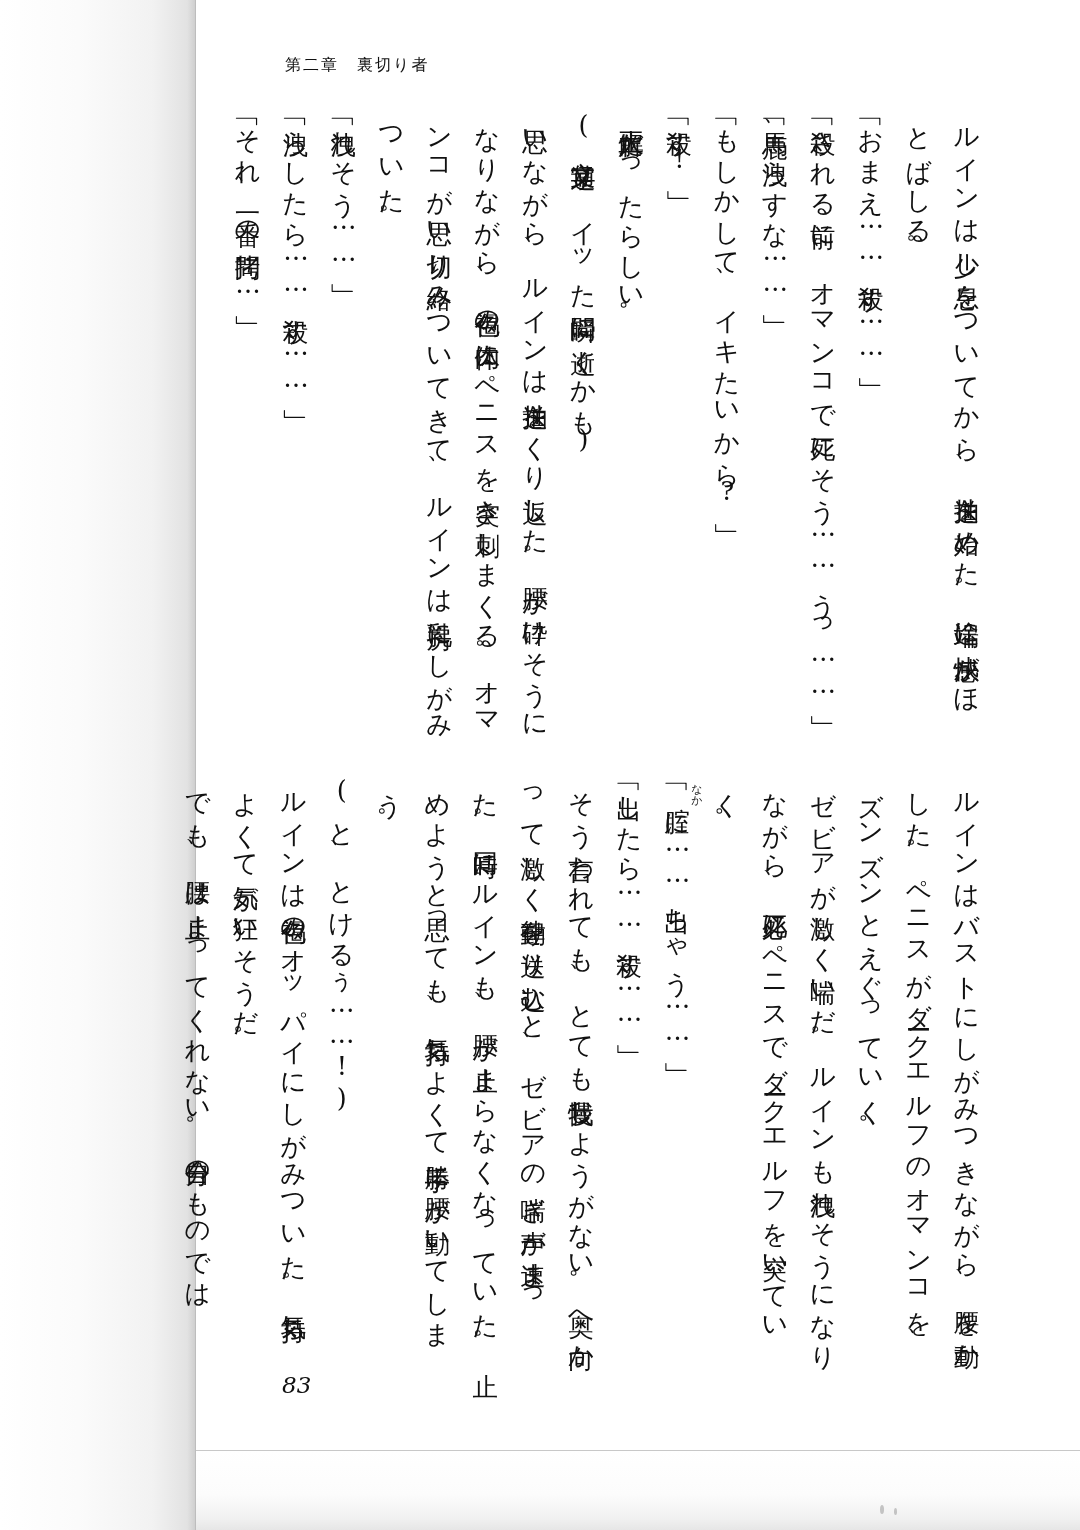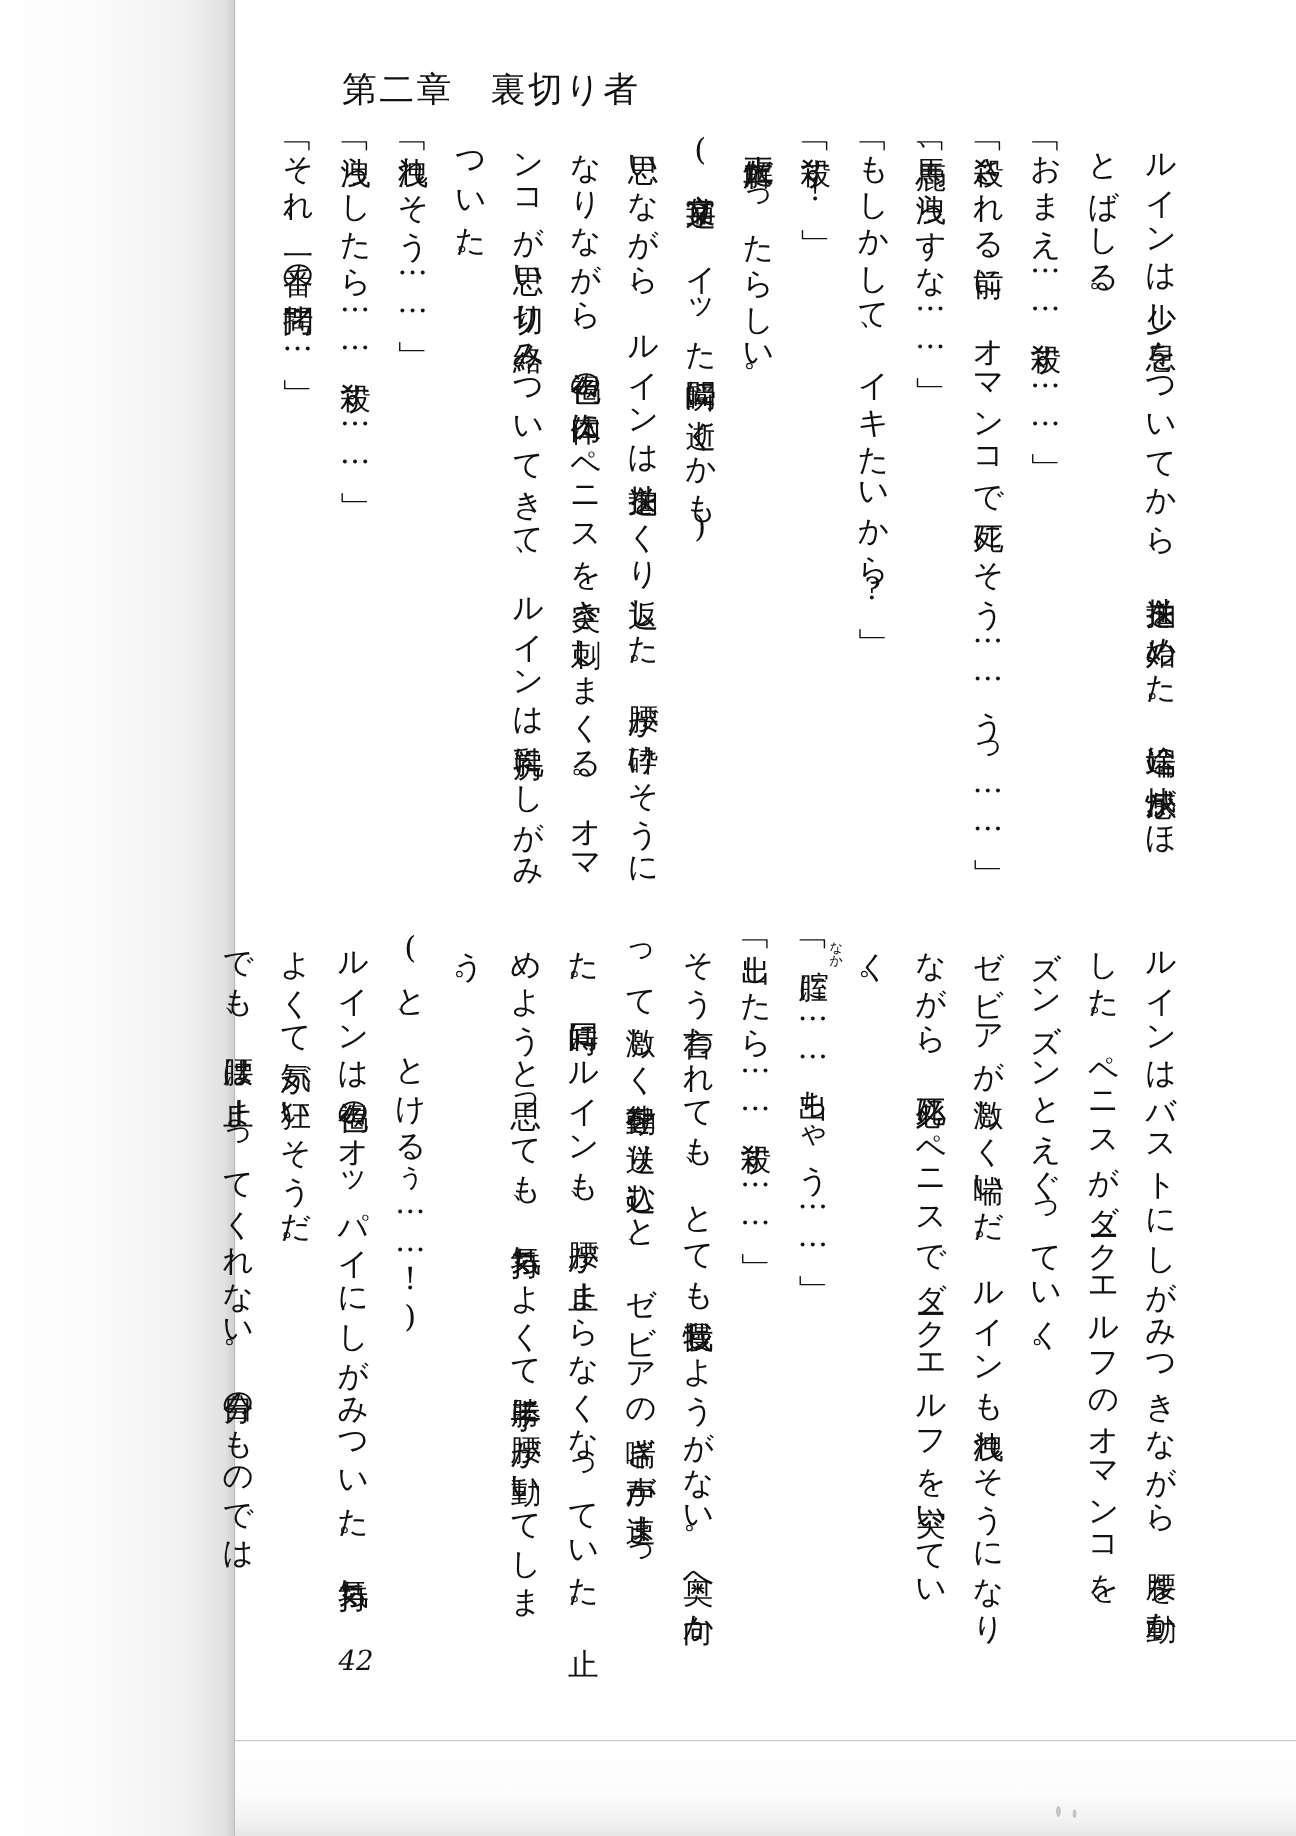--- a/index.html
+++ b/index.html
@@ -39,21 +39,21 @@
     position: absolute;
     background: #9a9a9a;
     border-radius: 50%;
     opacity: .55;
   }
 
   .chapter-header {
     position: absolute;
     top: 55px;
     left: 285px;
-    font-size: 29px;
+    font-size: 16px;
     letter-spacing: 2px;
     white-space: pre;
   }
 
   
   .vtext {
     position: absolute;
     writing-mode: vertical-rl;
     -webkit-writing-mode: vertical-rl;
     text-orientation: upright;
@@ -125,15 +125,15 @@
     <p>ルインはバストにしがみつきながら、腰を動かした。ペニスがダークエルフのオマンコを、ズンズンとえぐっていく。</p>
     <p>ゼビアが激しく喘いだ。ルインも洩れそうになりながら、必死にペニスでダークエルフを突いていく。</p>
     <p class="ruby-host">「<ruby>腟<rt>なか</rt></ruby>に……出ちゃう……」</p>
     <p>「出したら……殺す……」</p>
     <p>そう言われても、とても我慢しようがない。奥へ向かって激しく律動を送り込むと、ゼビアの喘ぎ声が速まった。同時にルインも、腰が止まらなくなっていた。止めようと思っても、気持ちよくて勝手に腰が動いてしまう。</p>
     <p>(と、とけるぅ……!)</p>
     <p>ルインは褐色のオッパイにしがみついた。気持ちよくて気が狂いそうだ。</p>
     <p>でも、腰は止まってくれない。自分のものでは</p>
   </div>
 
-  <div class="page-number">42</div>
+  <div class="page-number">83</div>
 
 </div>
 
 </body></html>

